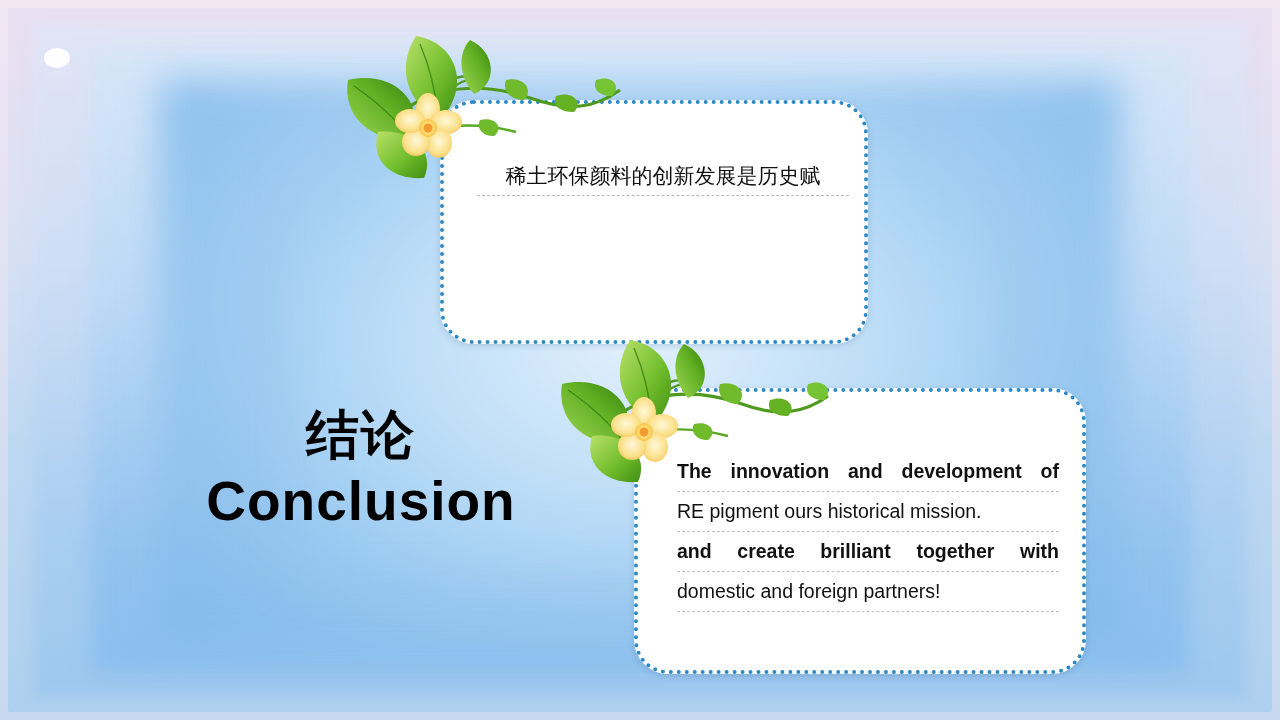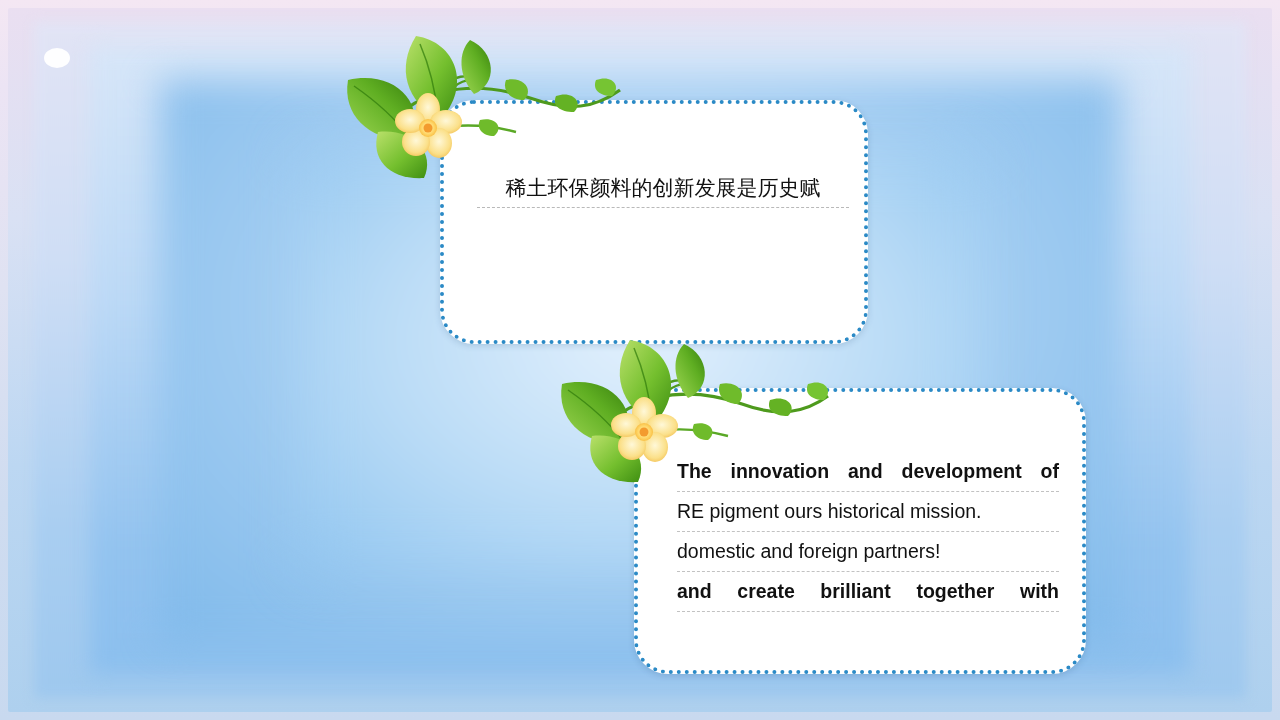--- a/index.html
+++ b/index.html
@@ -76,21 +76,21 @@
   .cn-text {
     position: absolute;
     left: 28px;
     top: 48px;
     width: 372px;
     text-align: center;
     color: #111111;
     font-size: 21px;
     line-height: 38px;
   }
-  .cn-text .para { margin: 12px 0 24px 0; }
+  .cn-text .para { margin: 0 0 24px 0; }
   .cn-text .para:last-child { margin-bottom: 0; }
   .underline-rule {
     border-bottom: 1px dashed #b9b9b9;
   }
 
   .en-text {
     position: absolute;
     left: 34px;
     top: 55px;
     width: 382px;
@@ -160,26 +160,30 @@
         </div>
       </div>
     </div>
   </div>
 
   <div class="callout box-en">
     <div class="inner">
       <div class="en-text">
         <span class="en-line j">The innovation and development of</span>
         <span class="en-line">RE pigment ours historical mission.</span>
+        <span class="en-line j">and create brilliant together with</span>
         <span class="en-line">domestic and foreign partners!</span>
-        <span class="en-line j">and create brilliant together with</span>
       </div>
     </div>
   </div>
 
+  <div class="title-block">
+    <div class="title-cn">结论</div>
+    <div class="title-en">Conclusion</div>
+  </div>
 
   <svg class="vine vine-1" viewBox="0 0 330 200">
     <defs>
       <linearGradient id="lg1" x1="0" y1="0" x2="1" y2="1">
         <stop offset="0%" stop-color="#b9e06a"></stop>
         <stop offset="55%" stop-color="#74bf2e"></stop>
         <stop offset="100%" stop-color="#3f8f12"></stop>
       </linearGradient>
       <linearGradient id="lg2" x1="0" y1="1" x2="1" y2="0">
         <stop offset="0%" stop-color="#9ed653"></stop>

